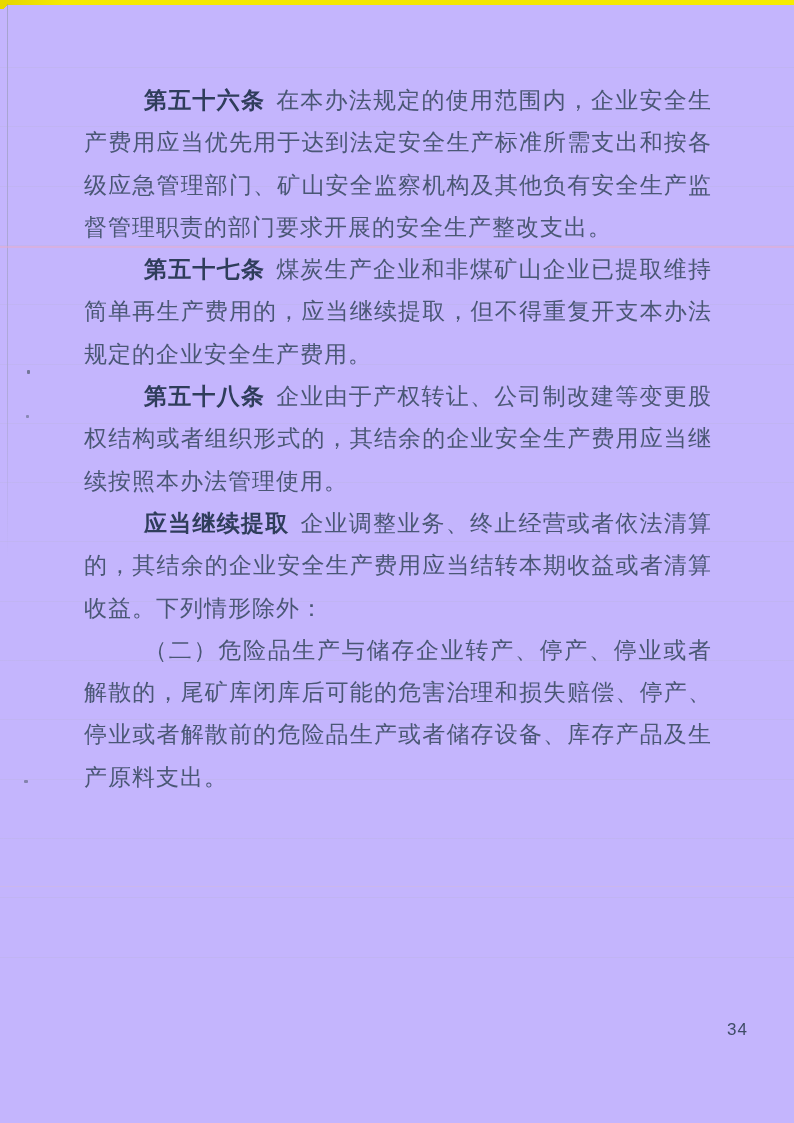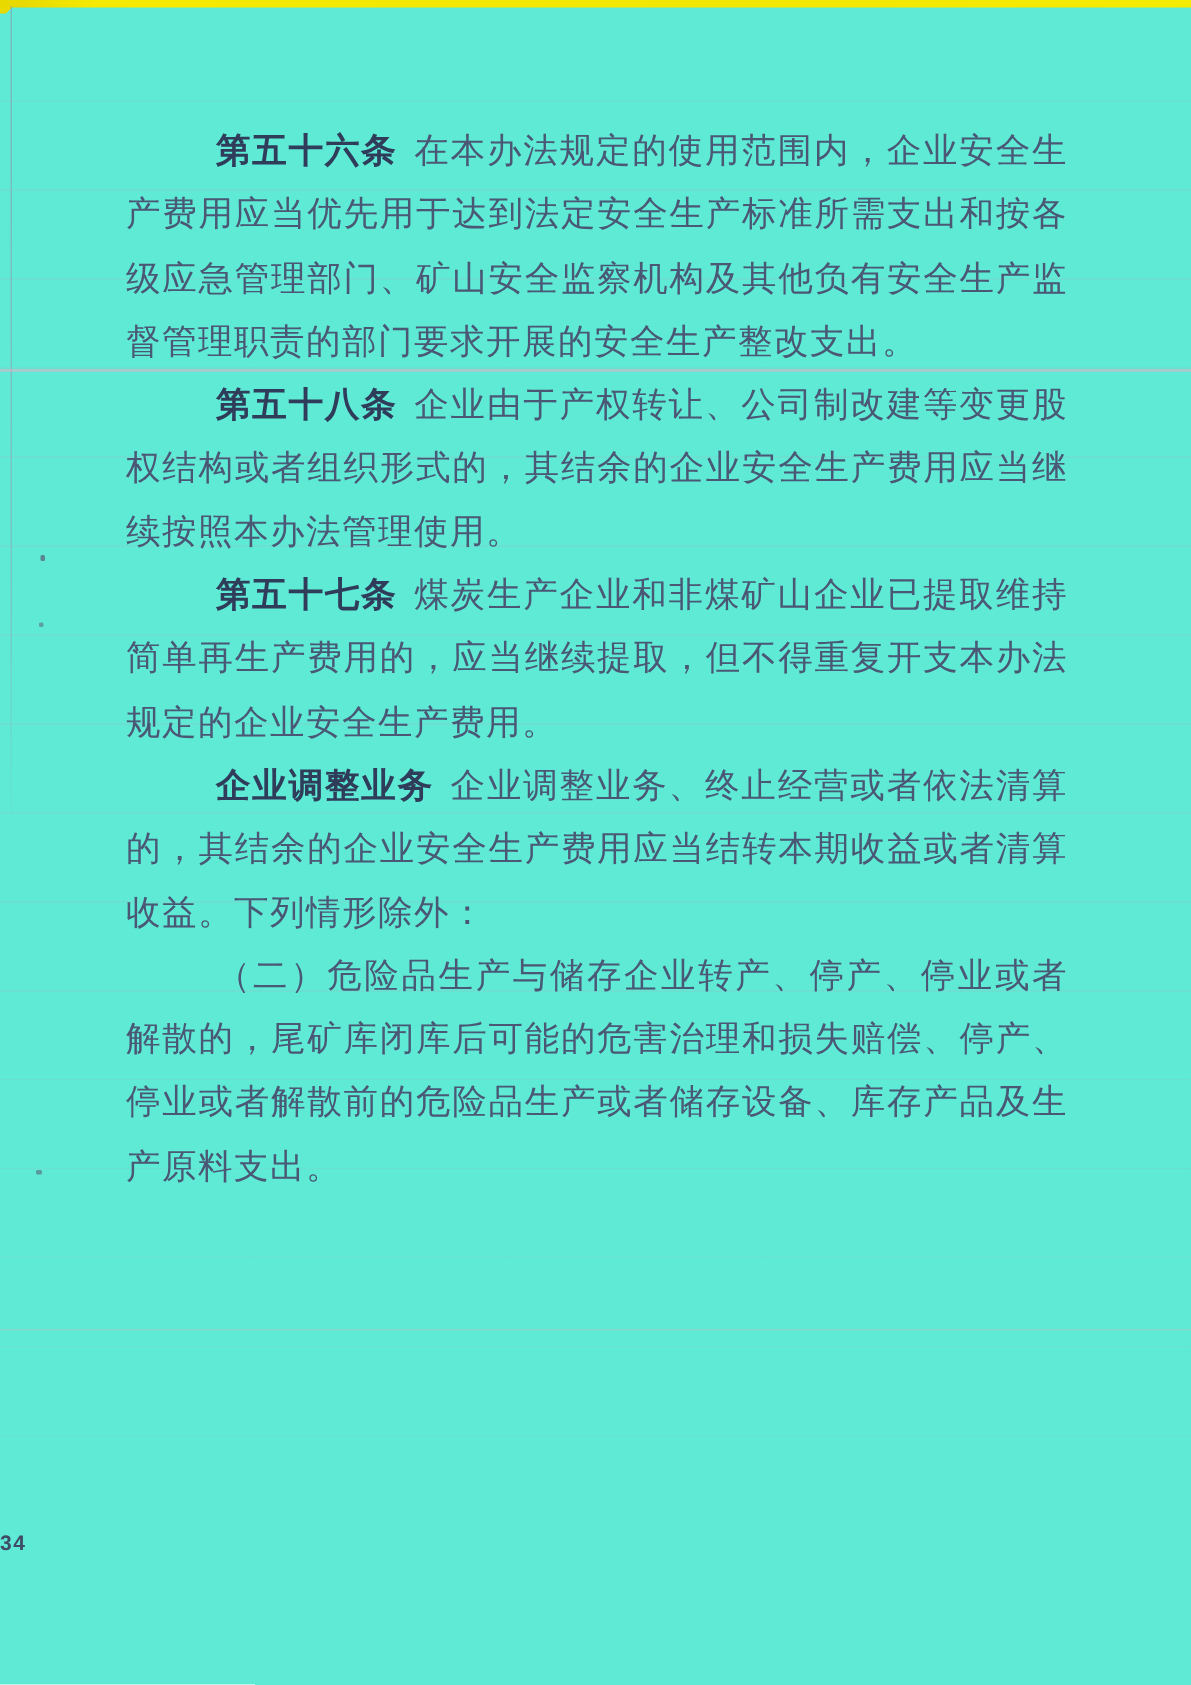--- a/index.html
+++ b/index.html
@@ -4,21 +4,21 @@
 <style>
   html, body {
     margin: 0;
     padding: 0;
     background: #ffffff;
   }
   .page {
     position: relative;
     width: 794px;
     height: 1123px;
-    background: #5eead4;
+    background: #c4b5fd;
     overflow: hidden;
     font-family: "Liberation Serif", "DejaVu Serif", serif;
   }
   
   .artifact-top {
     position: absolute;
     top: 0; left: 0;
     width: 794px; height: 5px;
     background: linear-gradient(to right, #e3d400, #f6ea00 8%, #f3e600 60%, #f6ec00);
   }
@@ -85,46 +85,45 @@
   .content .term {
     font-weight: 700;
     color: #2f3d5b;
     margin-right: 11px;
   }
   .page-number {
     position: absolute;
     top: 1020px;
     left: 0;
     width: 748px;           
-    text-align: left;
-    font-size: 14px;
+    text-align: right;
+    font-size: 17px;
     letter-spacing: 1px;
     color: #3f4c66;
     font-family: "Liberation Sans", sans-serif;
-    font-weight: bold;
   }
 </style>
 </head>
 <body>
 
 <div class="page">
 
   <div class="artifact-top"></div>
   <div class="artifact-top-corner"></div>
   <div class="artifact-left"></div>
   <div class="bleed-lines"></div>
   <div class="pink-line"></div>
   <div class="pink-line-2"></div>
   <div class="speck speck-1"></div>
   <div class="speck speck-2"></div>
   <div class="speck speck-3"></div>
 
   <main class="content" id="paragraphs">
       <p><span class="term">第五十六条</span><span>在本办法规定的使用范围内，企业安全生产费用应当优先用于达到法定安全生产标准所需支出和按各级应急管理部门、矿山安全监察机构及其他负有安全生产监督管理职责的部门要求开展的安全生产整改支出。</span></p>
+      <p><span class="term">第五十七条</span><span>煤炭生产企业和非煤矿山企业已提取维持简单再生产费用的，应当继续提取，但不得重复开支本办法规定的企业安全生产费用。</span></p>
       <p><span class="term">第五十八条</span><span>企业由于产权转让、公司制改建等变更股权结构或者组织形式的，其结余的企业安全生产费用应当继续按照本办法管理使用。</span></p>
-      <p><span class="term">第五十七条</span><span>煤炭生产企业和非煤矿山企业已提取维持简单再生产费用的，应当继续提取，但不得重复开支本办法规定的企业安全生产费用。</span></p>
-      <p><span class="term">企业调整业务</span><span>企业调整业务、终止经营或者依法清算的，其结余的企业安全生产费用应当结转本期收益或者清算收益。下列情形除外：</span></p>
+      <p><span class="term">应当继续提取</span><span>企业调整业务、终止经营或者依法清算的，其结余的企业安全生产费用应当结转本期收益或者清算收益。下列情形除外：</span></p>
       <p><span>（二）危险品生产与储存企业转产、停产、停业或者解散的，尾矿库闭库后可能的危害治理和损失赔偿、停产、停业或者解散前的危险品生产或者储存设备、库存产品及生产原料支出。</span></p>
     </main>
 
   <div class="page-number">34</div>
 
 </div>
 
 </body></html>

